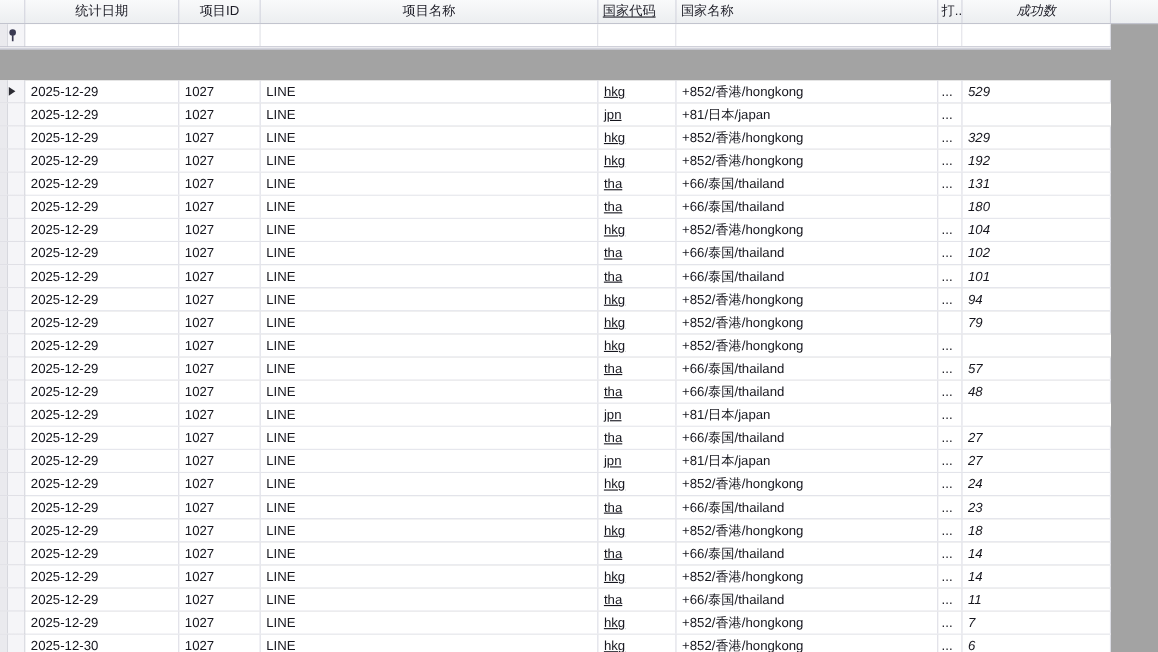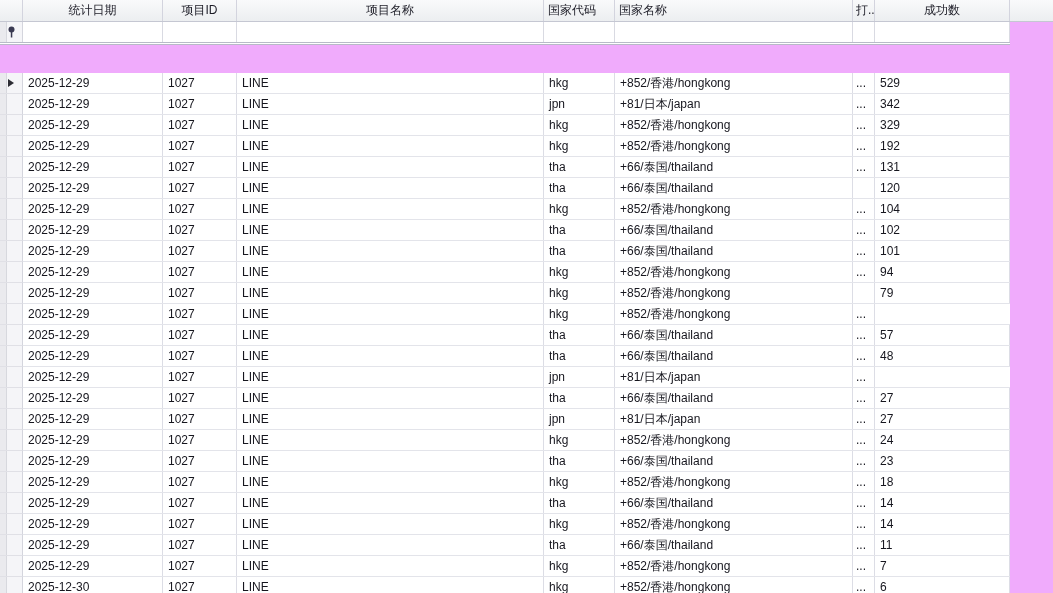--- a/index.html
+++ b/index.html
@@ -1,20 +1,20 @@
 <!DOCTYPE html>
 <html><head>
 <meta charset="utf-8">
 <style>
   html,body{margin:0;padding:0;background:#ffffff;}
   .grid{
     position:relative;
     width:1053px;height:593px;
     overflow:hidden;
-    background:#f0abfc;
+    background:#a3a3a3;
     font-family:"Liberation Sans","DejaVu Sans",sans-serif;
     font-size:12px;
     color:#16161e;
     cursor:default;
   }
   
   .header{
     display:flex;width:1053px;height:22px;
     background:linear-gradient(#f9fafb,#eceef0);
     border-bottom:1px solid #c5c7d2;
@@ -74,24 +74,24 @@
     border-left:6px solid #2c2c34;
     border-top:4px solid transparent;
     border-bottom:4px solid transparent;
     display:none;
   }
   .row.current .arrow{display:block;}
   
   .c0{width:140px;flex:0 0 140px;}
   .c1{width:74px;flex:0 0 74px;}
   .c2{width:307px;flex:0 0 307px;}
-  .c3{width:71px;flex:0 0 71px;}
+  .c3{width:71px;flex:0 0 71px;text-decoration:underline;}
   .c4{width:238px;flex:0 0 238px;}
   .c5{width:22px;flex:0 0 22px;padding:0 3px;}
-  .c6{width:135px;flex:0 0 135px;}
+  .c6{width:135px;flex:0 0 135px;font-style:italic;}
 </style>
 </head>
 <body>
 
 <div class="grid">
 
   <div class="header">
     <div class="hind"></div>
     <div class="hcell c0">统计日期</div>
     <div class="hcell c1">项目ID</div>
@@ -137,21 +137,20 @@
       <div class="row">
       <div class="ind">
         
       </div>
       <div class="cell c0">2025-12-29</div>
       <div class="cell c1">1027</div>
       <div class="cell c2">LINE</div>
       <div class="cell c3">jpn</div>
       <div class="cell c4">+81/日本/japan</div>
       <div class="cell c5">...</div>
-      <div class="cell c6">342</div>
     </div>
       <div class="row">
       <div class="ind">
         
       </div>
       <div class="cell c0">2025-12-29</div>
       <div class="cell c1">1027</div>
       <div class="cell c2">LINE</div>
       <div class="cell c3">hkg</div>
       <div class="cell c4">+852/香港/hongkong</div>
@@ -185,21 +184,21 @@
       <div class="row">
       <div class="ind">
         
       </div>
       <div class="cell c0">2025-12-29</div>
       <div class="cell c1">1027</div>
       <div class="cell c2">LINE</div>
       <div class="cell c3">tha</div>
       <div class="cell c4">+66/泰国/thailand</div>
       <div class="cell c5"></div>
-      <div class="cell c6">120</div>
+      <div class="cell c6">180</div>
     </div>
       <div class="row">
       <div class="ind">
         
       </div>
       <div class="cell c0">2025-12-29</div>
       <div class="cell c1">1027</div>
       <div class="cell c2">LINE</div>
       <div class="cell c3">hkg</div>
       <div class="cell c4">+852/香港/hongkong</div>

